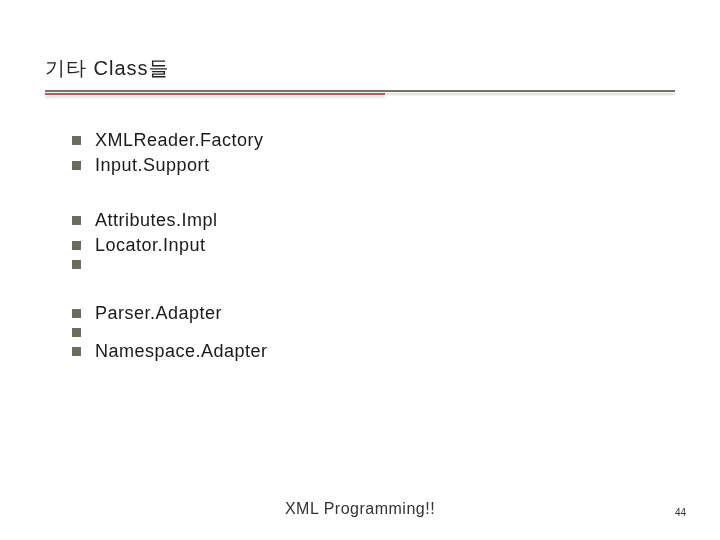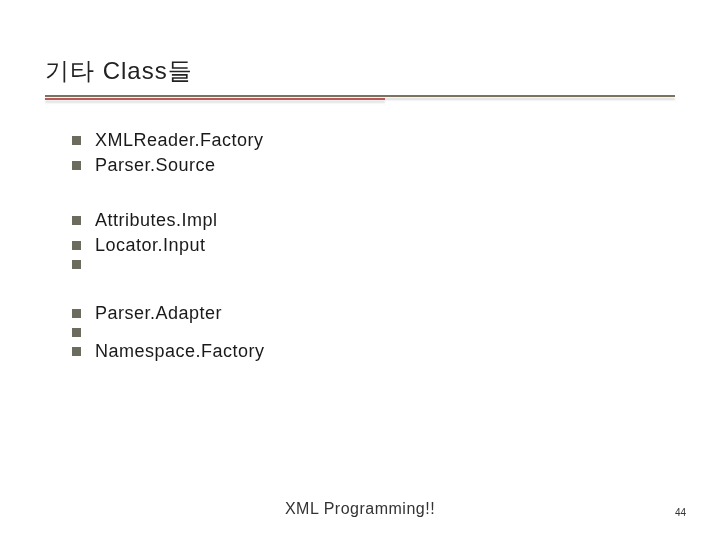--- a/index.html
+++ b/index.html
@@ -18,21 +18,21 @@
     height: 540px;
     box-sizing: border-box;
   }
   .title-wrap {
     position: absolute;
     left: 45px;
     top: 55px;
     right: 45px;
   }
   .title {
-    font-size: 24px;
+    font-size: 20px;
     font-weight: 400;
     letter-spacing: 1px;
     margin: 0 0 8px 0;
     color: #222;
   }
   .title-underline {
     position: relative;
     height: 6px;
     width: 100%;
   }
@@ -113,21 +113,21 @@
 
   <div class="content">
 
     <div class="group">
       <div class="item">
         <span class="bullet"></span>
         <span class="label">XMLReader.Factory</span>
       </div>
       <div class="item">
         <span class="bullet"></span>
-        <span class="label">Parser.Source</span>
+        <span class="label">Input.Support</span>
       </div>
     </div>
 
     <div class="group">
       <div class="item">
         <span class="bullet"></span>
         <span class="label">Attributes.Impl</span>
       </div>
       <div class="item">
         <span class="bullet"></span>
@@ -141,21 +141,21 @@
     <div class="group">
       <div class="item">
         <span class="bullet"></span>
         <span class="label">Parser.Adapter</span>
       </div>
       <div class="item">
         <span class="bullet"></span>
       </div>
       <div class="item">
         <span class="bullet"></span>
-        <span class="label">Namespace.Factory</span>
+        <span class="label">Namespace.Adapter</span>
       </div>
     </div>
 
   </div>
 
   <div class="footer-center">XML Programming!!</div>
   <div class="page-number">44</div>
 
 </div>
 

